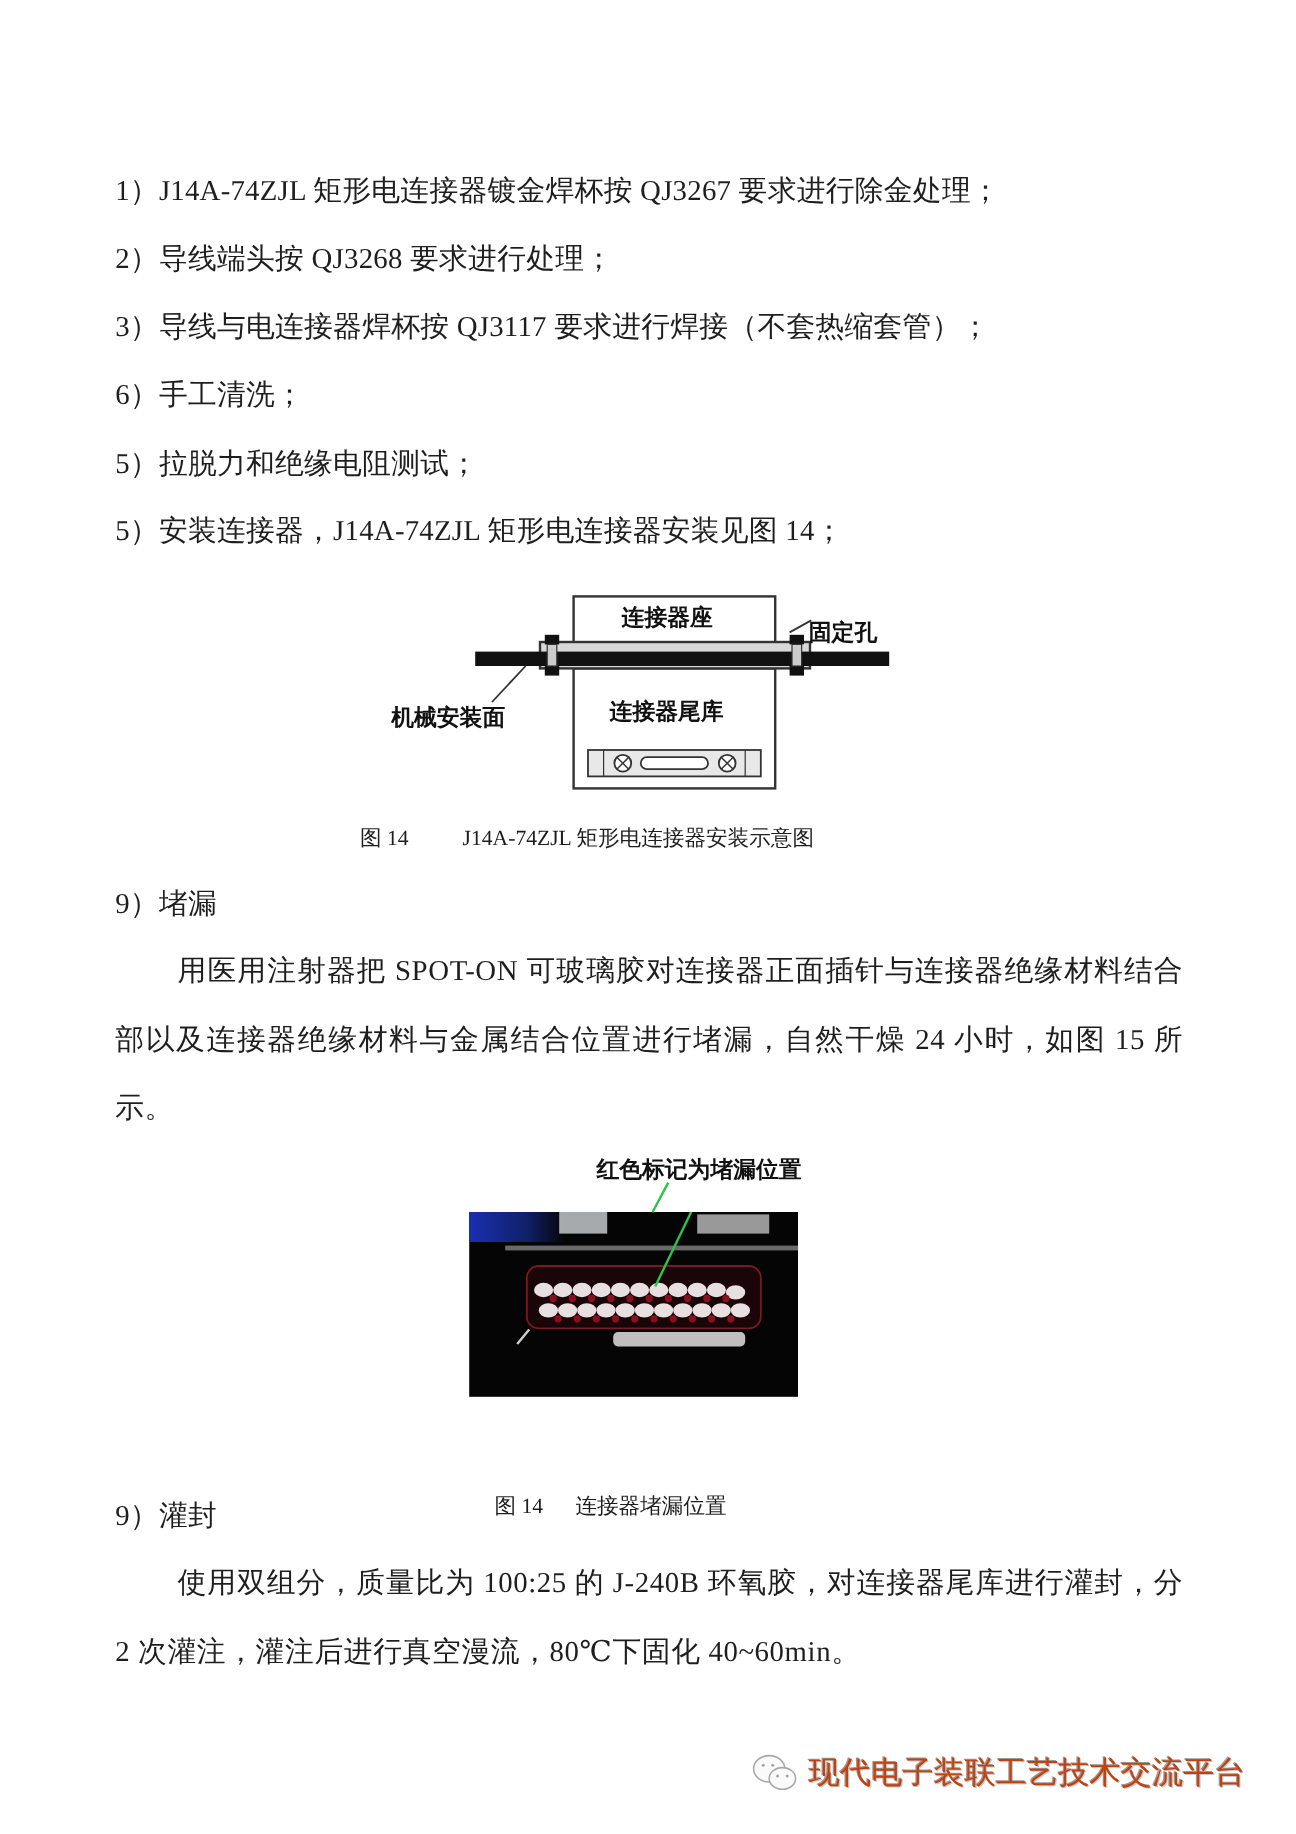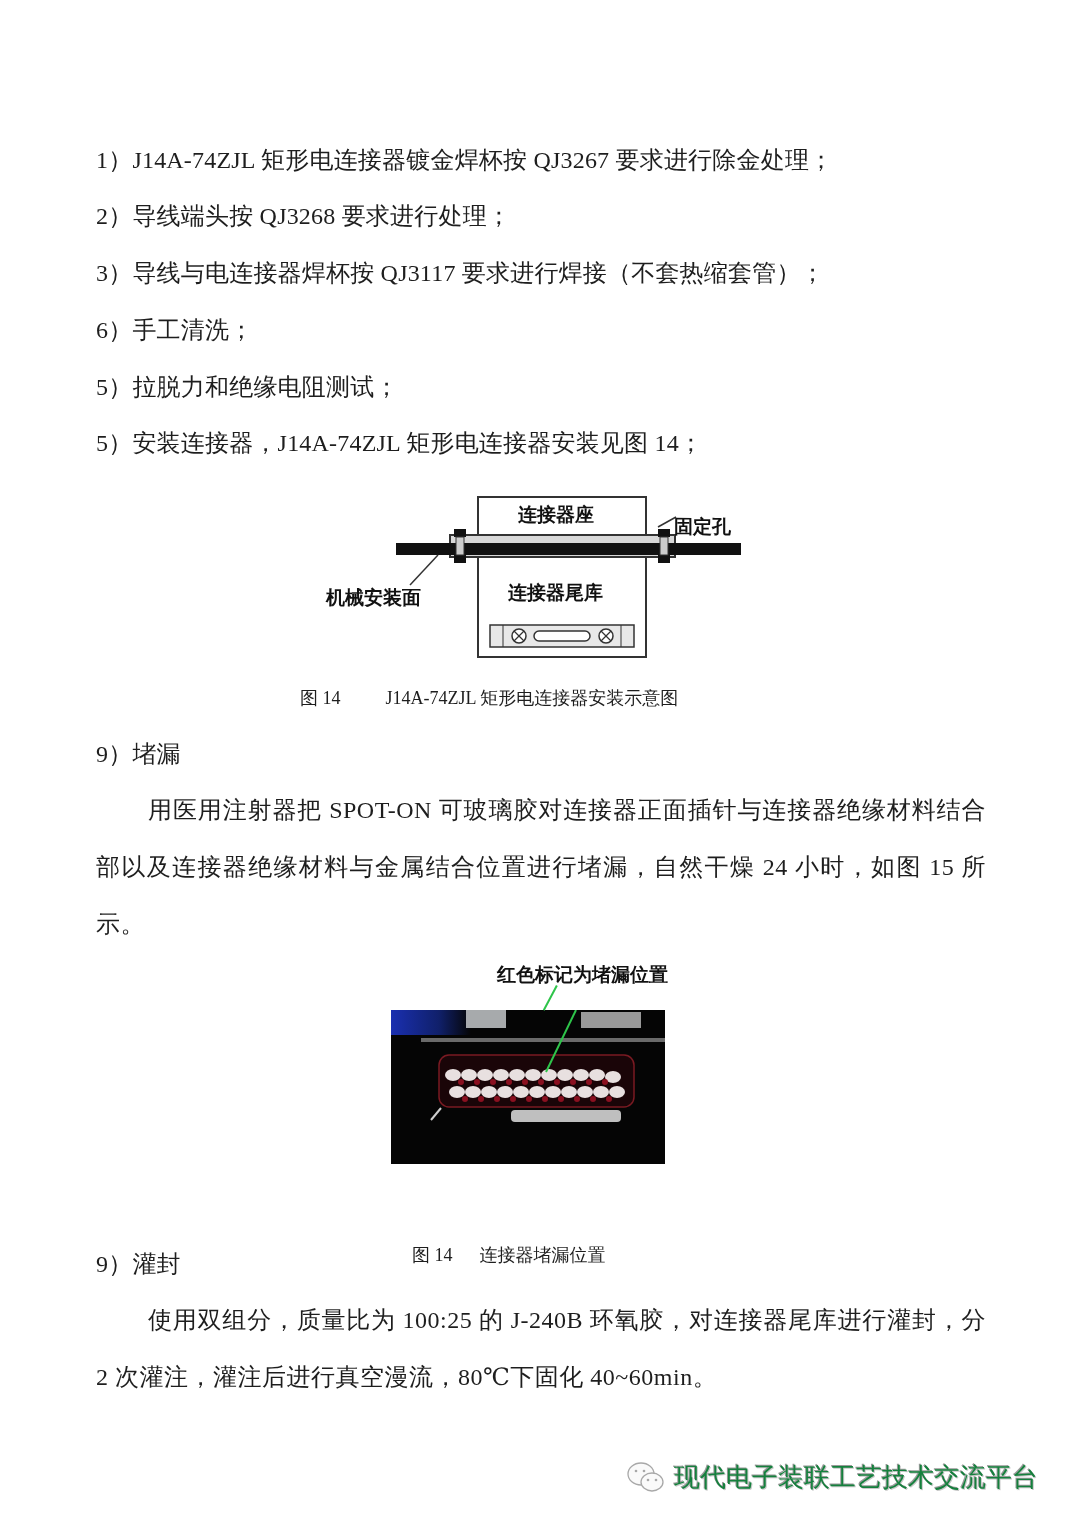--- a/index.html
+++ b/index.html
@@ -2,21 +2,21 @@
 <html><head>
   <meta charset="utf-8">
   <style>
     html, body { margin: 0; padding: 0; background: #ffffff; }
     body { width: 1080px; height: 1528px; position: relative; overflow: hidden;
            font-family: "Liberation Serif", "DejaVu Serif", serif; color: #1e1e1e; }
     .line { position: absolute; left: 96px; font-size: 24px; line-height: 30px; white-space: nowrap; letter-spacing: 0.2px; }
     .para { position: absolute; left: 96px; width: 890px; font-size: 24px; line-height: 57px; text-indent: 52px; text-align: justify; letter-spacing: 0.5px; }
     .caption { position: absolute; font-size: 18px; line-height: 30px; white-space: nowrap; }
     .fig-label { position: absolute; font-family: "DejaVu Sans", sans-serif; font-weight: bold; font-size: 19px; color: #111; white-space: nowrap; }
-    .footer { position: absolute; left: 626px; top: 1460px; font-family: "DejaVu Sans", sans-serif; font-size: 26px; color: #15803d;
+    .footer { position: absolute; left: 626px; top: 1460px; font-family: "DejaVu Sans", sans-serif; font-size: 26px; color: #c2410c;
               text-shadow: -1px -1px 0 #9a9a9a, 1px 1px 0 #c8c8c8; display: flex; align-items: center; gap: 8px; white-space: nowrap; }
   </style>
 </head>
 <body>
 
 <div class="line" style="top:145px">1）J14A-74ZJL 矩形电连接器镀金焊杯按 QJ3267 要求进行除金处理；</div>
 <div class="line" style="top:201px">2）导线端头按 QJ3268 要求进行处理；</div>
 <div class="line" style="top:258px">3）导线与电连接器焊杯按 QJ3117 要求进行焊接（不套热缩套管）；</div>
 <div class="line" style="top:315px">6）手工清洗；</div>
 <div class="line" style="top:372px">5）拉脱力和绝缘电阻测试；</div>

